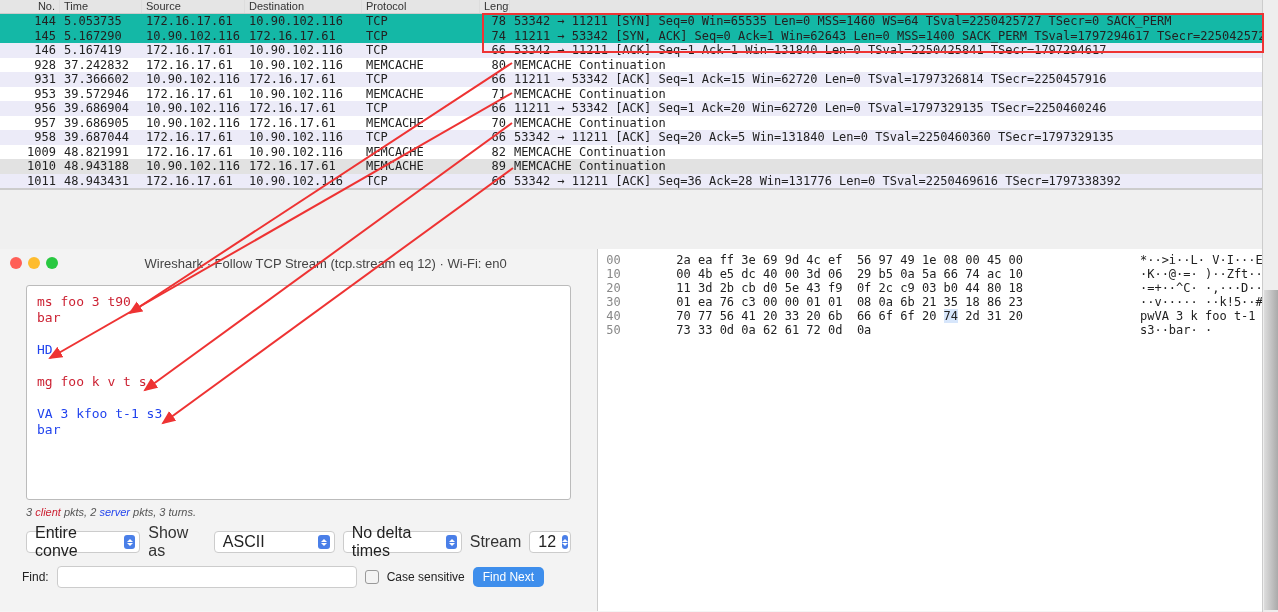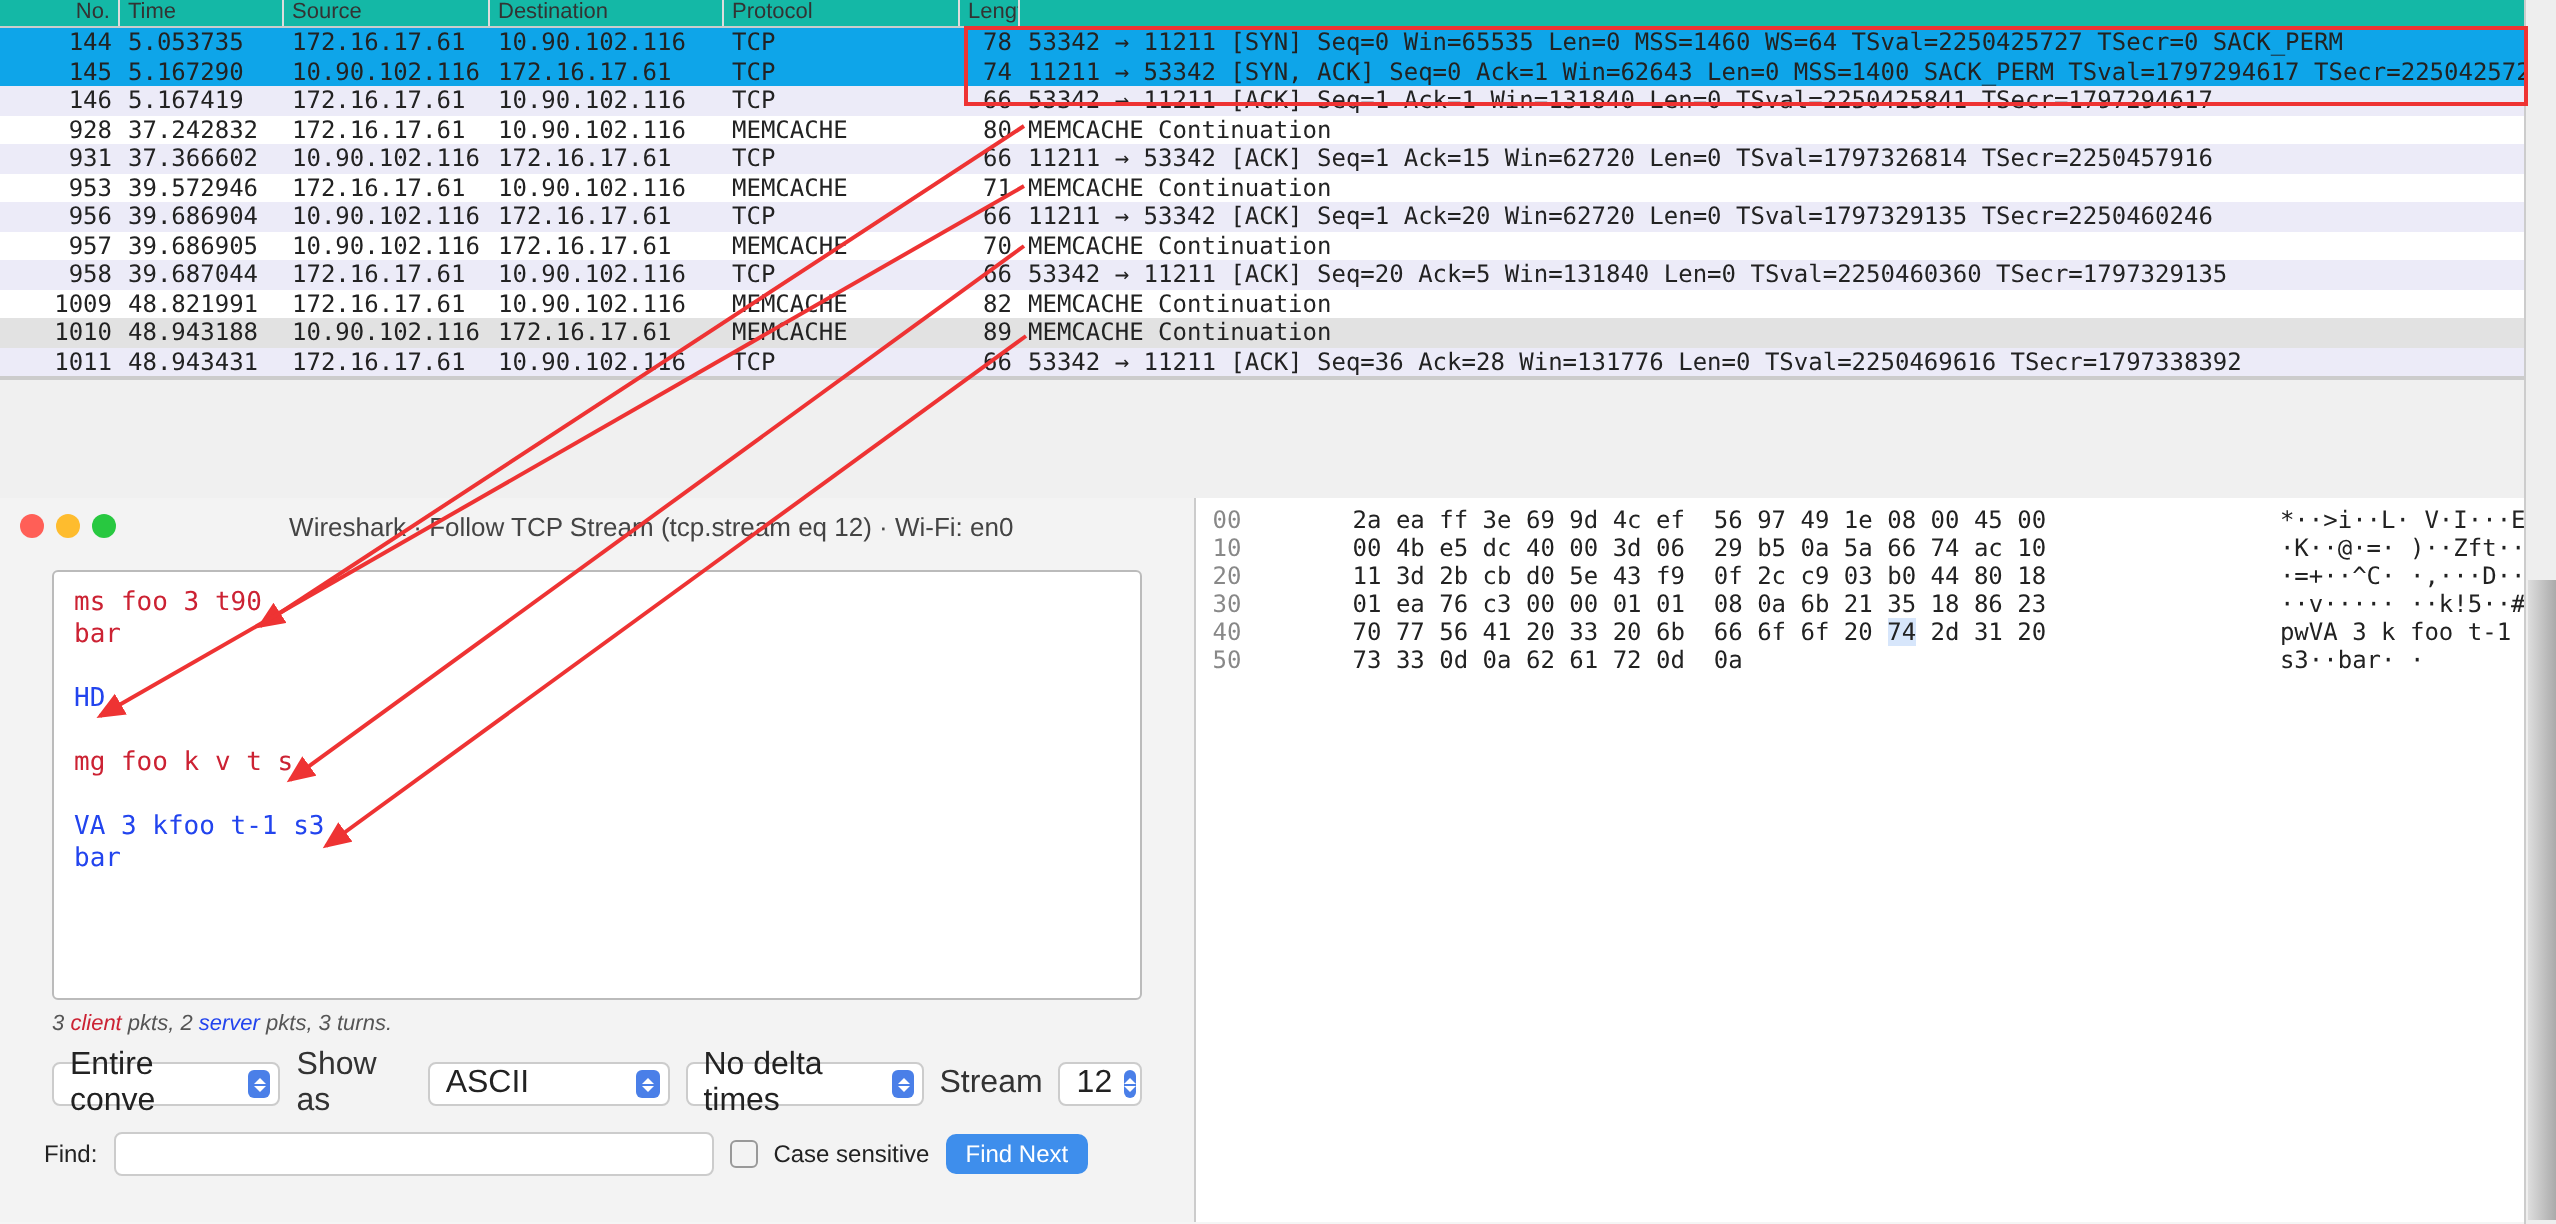--- a/index.html
+++ b/index.html
@@ -9,32 +9,32 @@
     background: #f5f5f5;
     color: #222;
     width: 1278px;
     height: 612px;
     position: relative;
     overflow: hidden;
   }
 
   
   .packet-table { background:#fff; border-bottom:1px solid #ccc; }
-  .col-headers { display:flex; background:#14b8a6; border-bottom:1px solid #ccc; font-size:11px; color:#333; height:14px; overflow:hidden;}
+  .col-headers { display:flex; background:#e5e5e5; border-bottom:1px solid #ccc; font-size:11px; color:#333; height:14px; overflow:hidden;}
   .col-headers > div { padding:0 4px; border-right:1px solid #ddd; white-space:nowrap; overflow:hidden; }
   .row { display:flex; font-family: Menlo, Consolas, monospace; font-size:12px; line-height:14.5px; white-space:pre; }
   .row > div { padding:0 4px; overflow:hidden; }
   .c-no   { width:60px; text-align:right; }
   .c-time { width:82px; }
   .c-src  { width:103px; }
   .c-dst  { width:117px; }
   .c-proto{ width:118px; }
   .c-len  { width:30px; text-align:right; padding-right:6px;}
   .c-info { flex:1; }
-  .hl-gray  { background:#0ea5e9; }
+  .hl-gray  { background:#14b8a6; }
   .hl-light { background:#ecebf8; }
   .hl-white { background:#ffffff; }
   .hl-sel   { background:#e2e2e2; }
 
   .red-box {
     position:absolute;
     border:2px solid #e33;
     pointer-events:none;
   }
 

